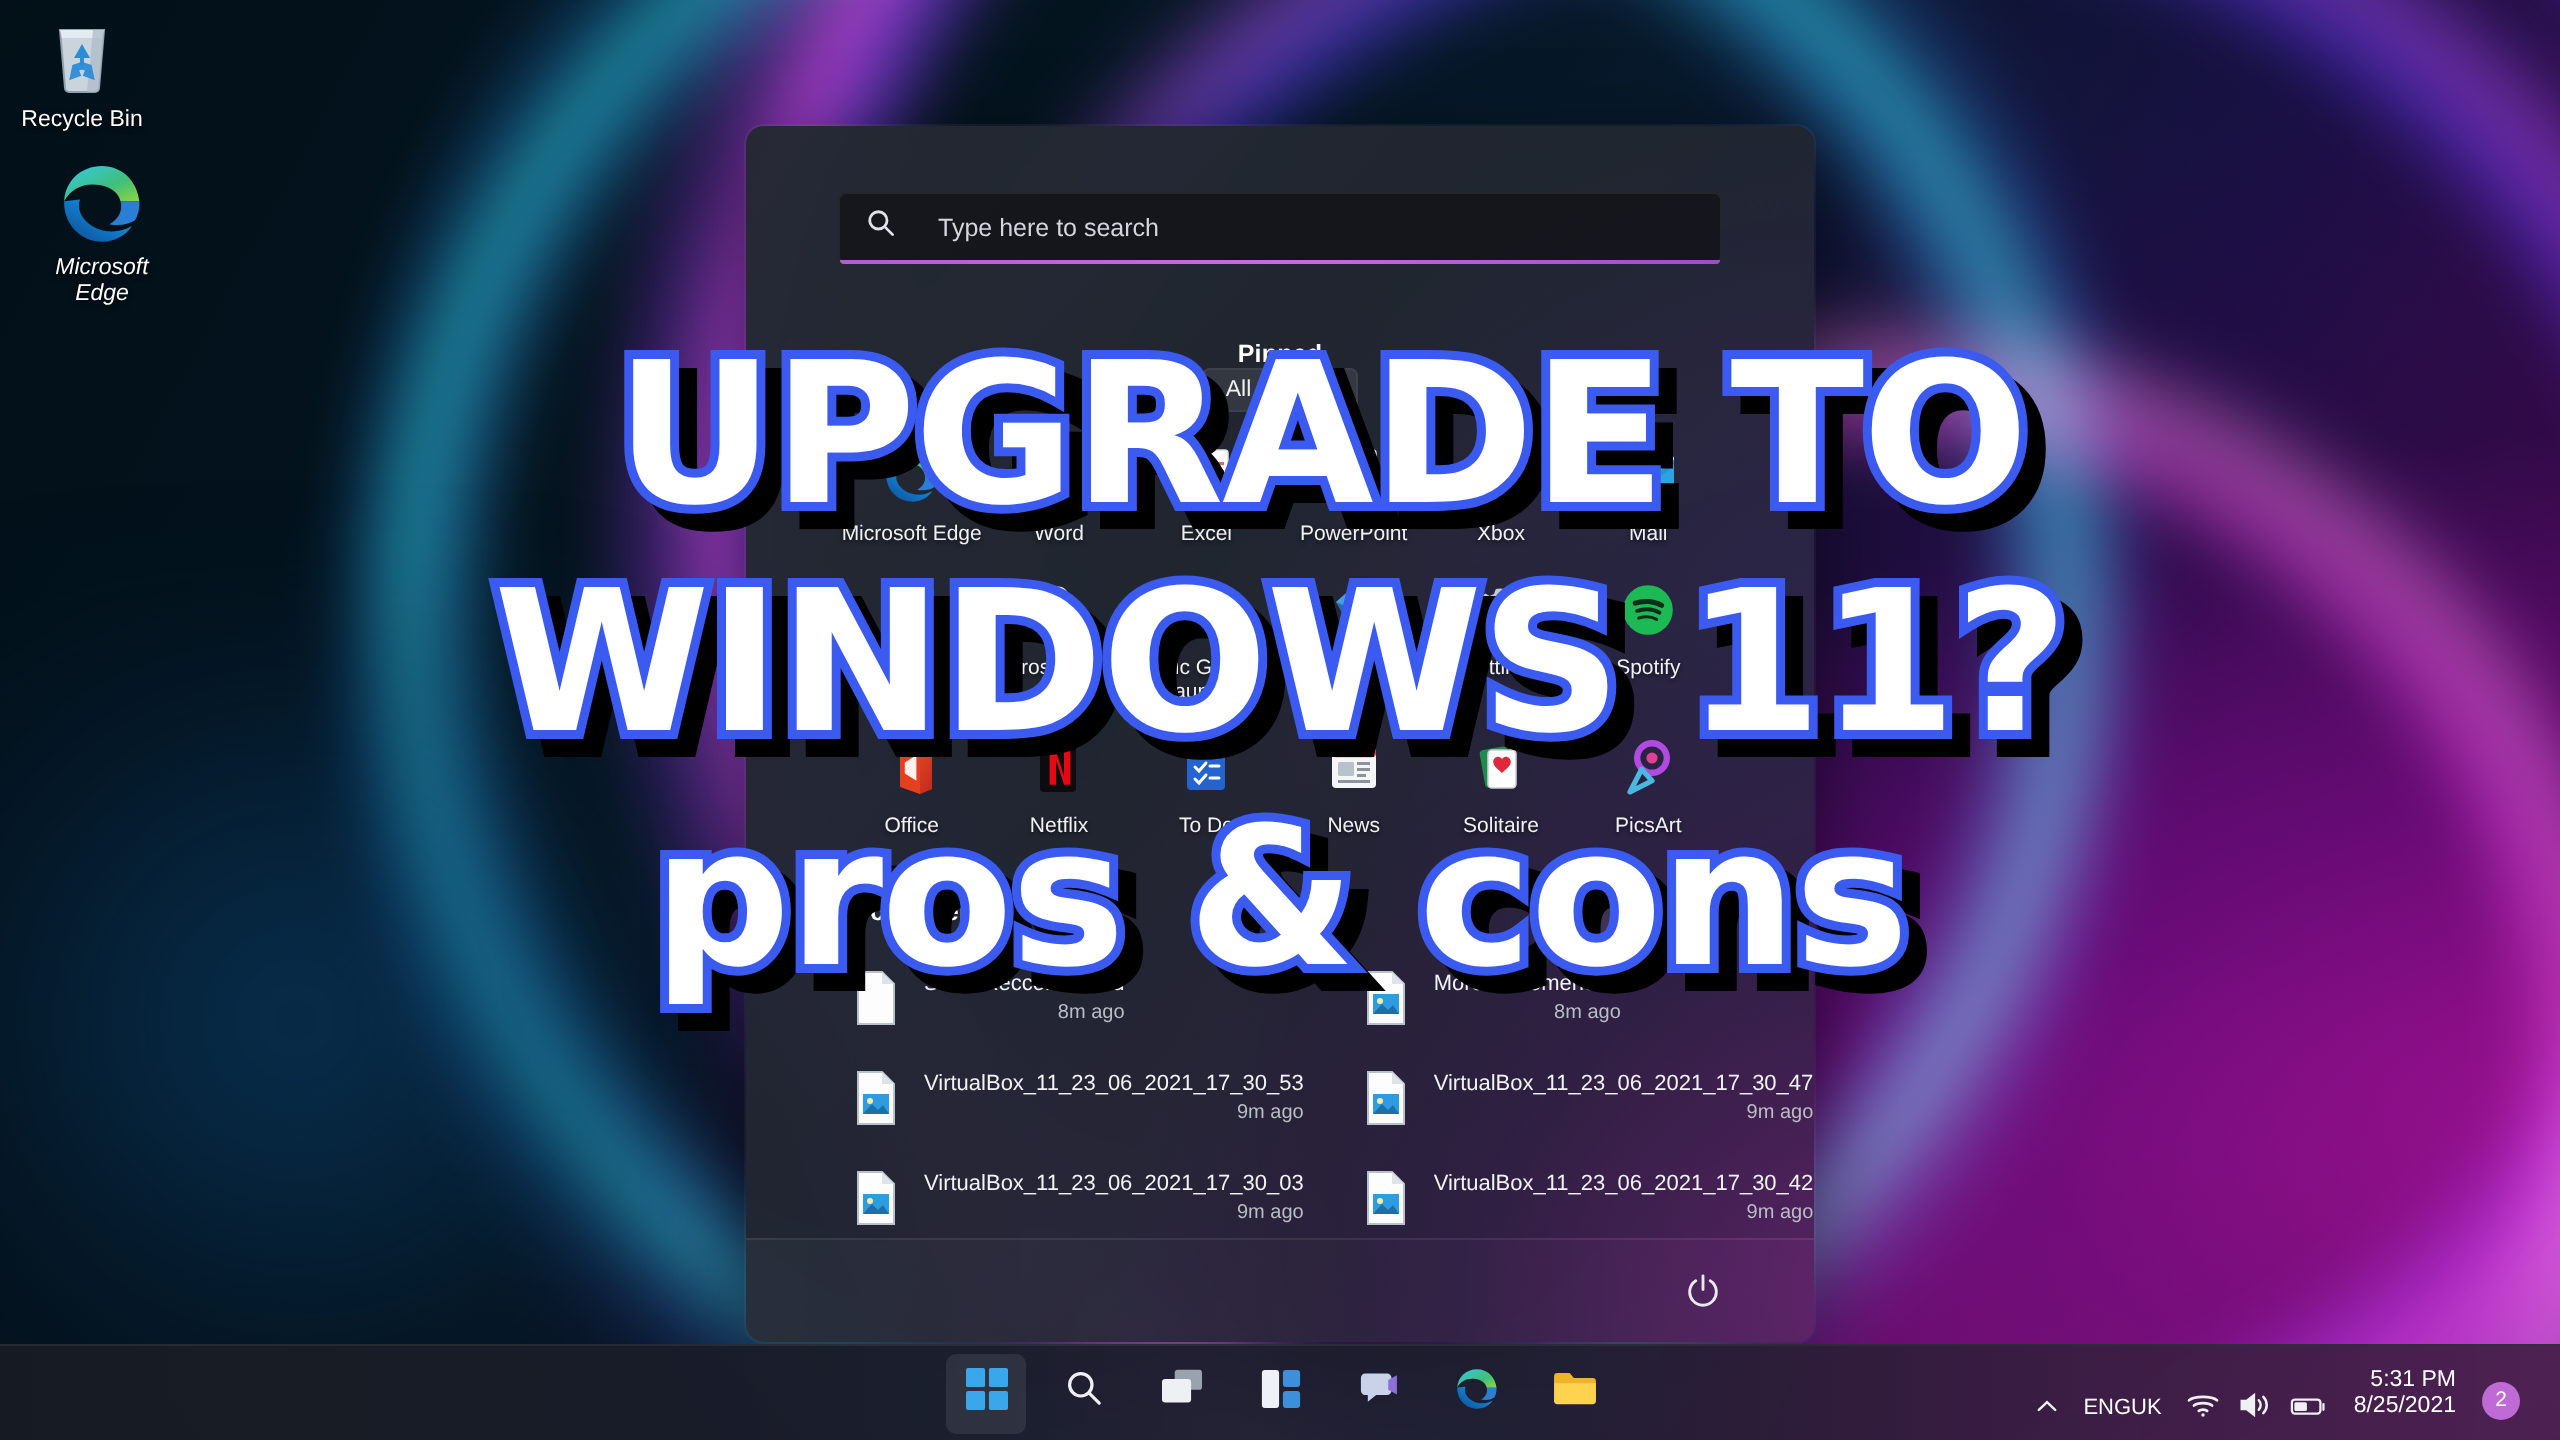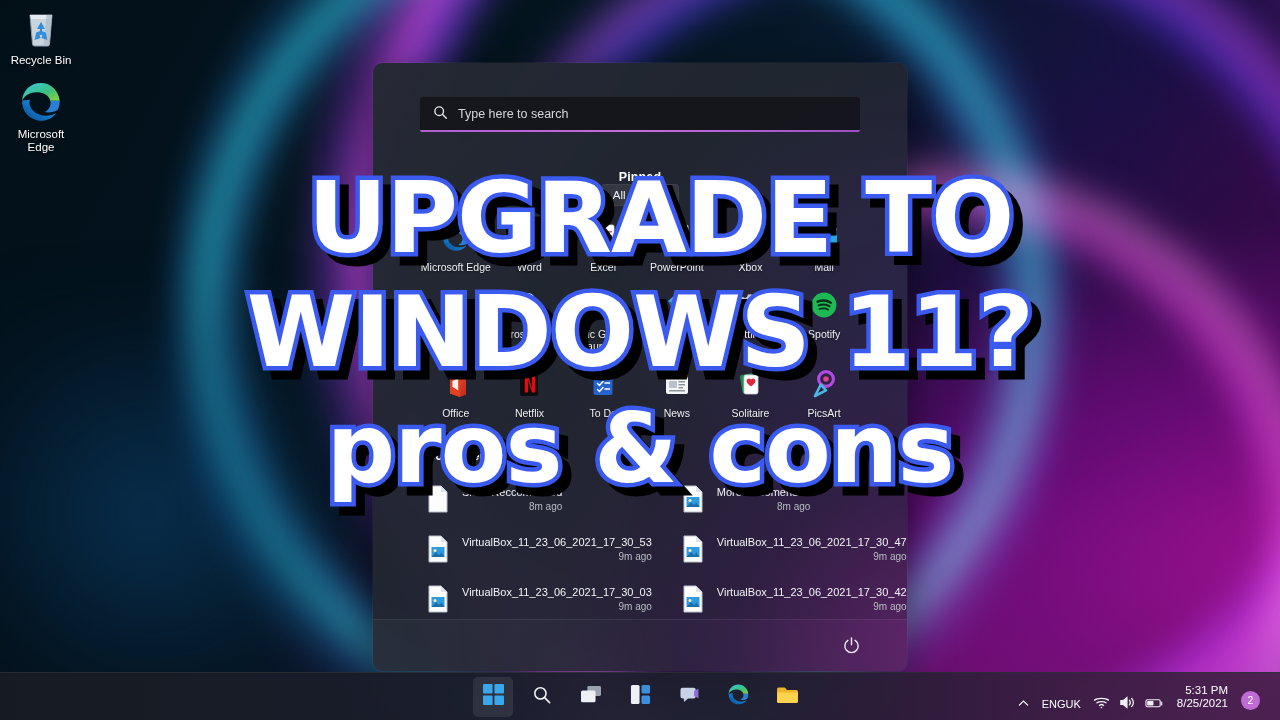--- a/index.html
+++ b/index.html
@@ -83,21 +83,21 @@
       radial-gradient(120% 90% at 108% 96%, rgba(150,30,150,.45) 0%, rgba(70,20,100,.24) 34%, rgba(0,0,0,0) 62%),
       radial-gradient(90% 70% at 100% 40%, rgba(70,40,140,.22) 0%, rgba(0,0,0,0) 60%);
   }
   .sm-body { position:relative; z-index:2; padding:0 46px; }
 
   
   #search-box {
     margin-top:33px; height:36px; border-radius:4px;
     background:rgba(18,20,25,.82);
     border:1px solid rgba(255,255,255,.07);
-    display:flex; align-items:center; gap:10px; padding:0 13px;
+    display:flex; align-items:center; gap:21px; padding:0 13px;
     position:relative; cursor:text;
   }
   #search-box::after {
     content:""; position:absolute; left:0; right:0; bottom:-1px; height:2px;
     background:linear-gradient(90deg,#b05fd0,#c26fd8 50%,#9a4fc4);
     border-radius:0 0 4px 4px;
   }
   #search-box .ph { color:#d3d6dc; font-size:12.5px; }
 
   
@@ -241,21 +241,21 @@
       <g fill="#2e8bd6">
         <path d="M20 16 l4 7 h-3 v4 h-2 v-4 h-3 Z"></path>
         <path d="M15.2 26.5 l-1.6 7.6 6.0 -2.2 -1.0 -2.6 2.0 -.8 -1.3 -3.4 Z" opacity=".95"></path>
         <path d="M24.8 26.5 l1.6 7.6 -6.0 -2.2 1.0 -2.6 -2.0 -.8 1.3 -3.4 Z" opacity=".95"></path>
       </g>
     </svg>
   </span>
   <span>Recycle Bin</span>
 </div>
 
-<div class="desk-icon" style="left:2px; top:80px;">
+<div class="desk-icon" style="left:12px; top:80px;font-style:italic;">
   <span class="glyph">
     <svg width="44" height="44" viewBox="0 0 44 44">
       <defs>
         <linearGradient id="edgeA" x1="0" y1="1" x2="1" y2="0">
           <stop offset="0" stop-color="#0d4a8f"></stop>
             <stop offset=".5" stop-color="#1178c8"></stop>
             <stop offset="1" stop-color="#2aa5e0"></stop>
         </linearGradient>
         <linearGradient id="edgeB" x1="0" y1="0" x2="1" y2="1">
           <stop offset="0" stop-color="#36c9e8"></stop>

